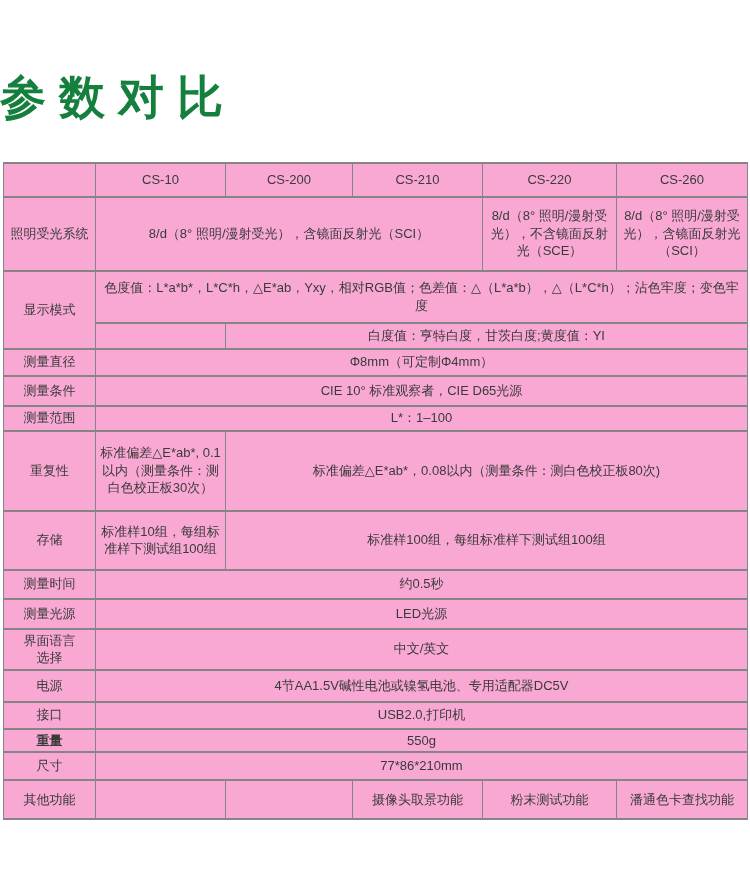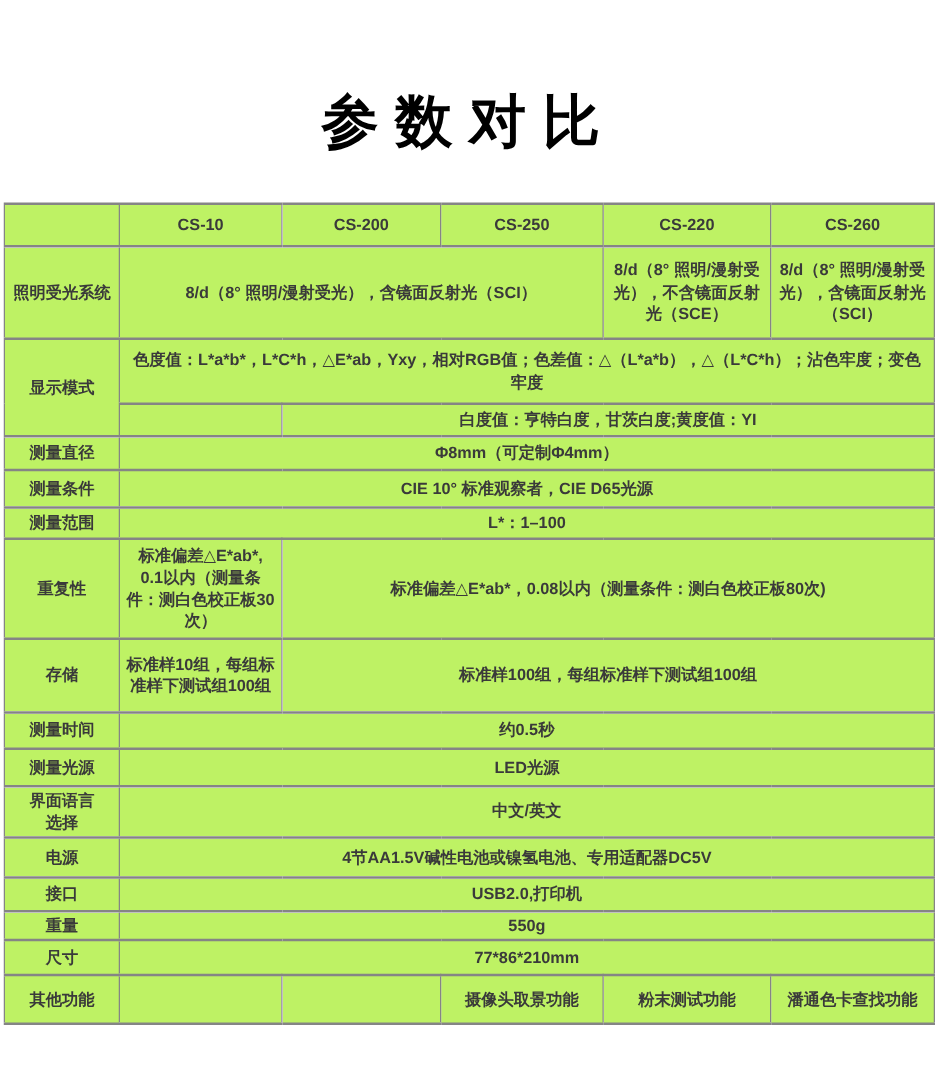--- a/index.html
+++ b/index.html
@@ -9,25 +9,25 @@
     height: 873px;
     font-family: "Liberation Sans", "DejaVu Sans", sans-serif;
     color: #3a3a3a;
     overflow: hidden;
   }
   .page { width: 750px; height: 873px; background: #fff; }
 
   
   .title-zh {
     padding-top: 72px;
-    text-align: center;
+    text-align: left;
     font-size: 46px;
     font-weight: 900;
     letter-spacing: 13px;
-    color: #000000;
+    color: #15803d;
     line-height: 1.1;
   }
   .title-en {
     margin-top: 16px;
     text-align: center;
     font-size: 29px;
     font-weight: 400;
     letter-spacing: 2.5px;
     color: #9c9c9c;
     line-height: 1.1;
@@ -44,23 +44,22 @@
   }
   table.spec td {
     border-left: 1px solid #858585;
     border-right: 1px solid #858585;
     border-top: 2px solid #858585;
     border-bottom: 2px solid #858585;
     text-align: center;
     vertical-align: middle;
     padding: 2px 4px;
     line-height: 1.35;
-    background: #bef264;
+    background: #f9a8d4;
     overflow: hidden;
-    font-weight: bold;
   }
   td.shade { background: #e0e0e0; }
   td.left  { text-align: left; padding-left: 7px; padding-right: 5px; }
   td.rowlabel { white-space: pre-line; }
   td.bold  { font-weight: bold; }
 
   tr.h-header  td { height: 34px; }
   tr.h-illum   td { height: 74px; }
   tr.h-disp1   td { height: 52px; }
   tr.h-disp2   td { height: 26px; }
@@ -93,21 +92,21 @@
       <col style="width:130px">
       <col style="width:134px">
       <col style="width:131px">
     </colgroup>
 
     <tbody>
         <tr class="h-header">
       <td></td>
       <td>CS-10</td>
       <td>CS-200</td>
-      <td>CS-250</td>
+      <td>CS-210</td>
       <td>CS-220</td>
       <td>CS-260</td>
     </tr>
 
     <tr class="h-illum">
       <td class="shade rowlabel">照明受光系统</td>
       <td class="shade" colspan="3">8/d（8° 照明/漫射受光），含镜面反射光（SCI）</td>
       <td class="shade left">8/d（8° 照明/漫射受光），不含镜面反射光（SCE）</td>
       <td class="shade left">8/d（8° 照明/漫射受光），含镜面反射光（SCI）</td>
     </tr>

